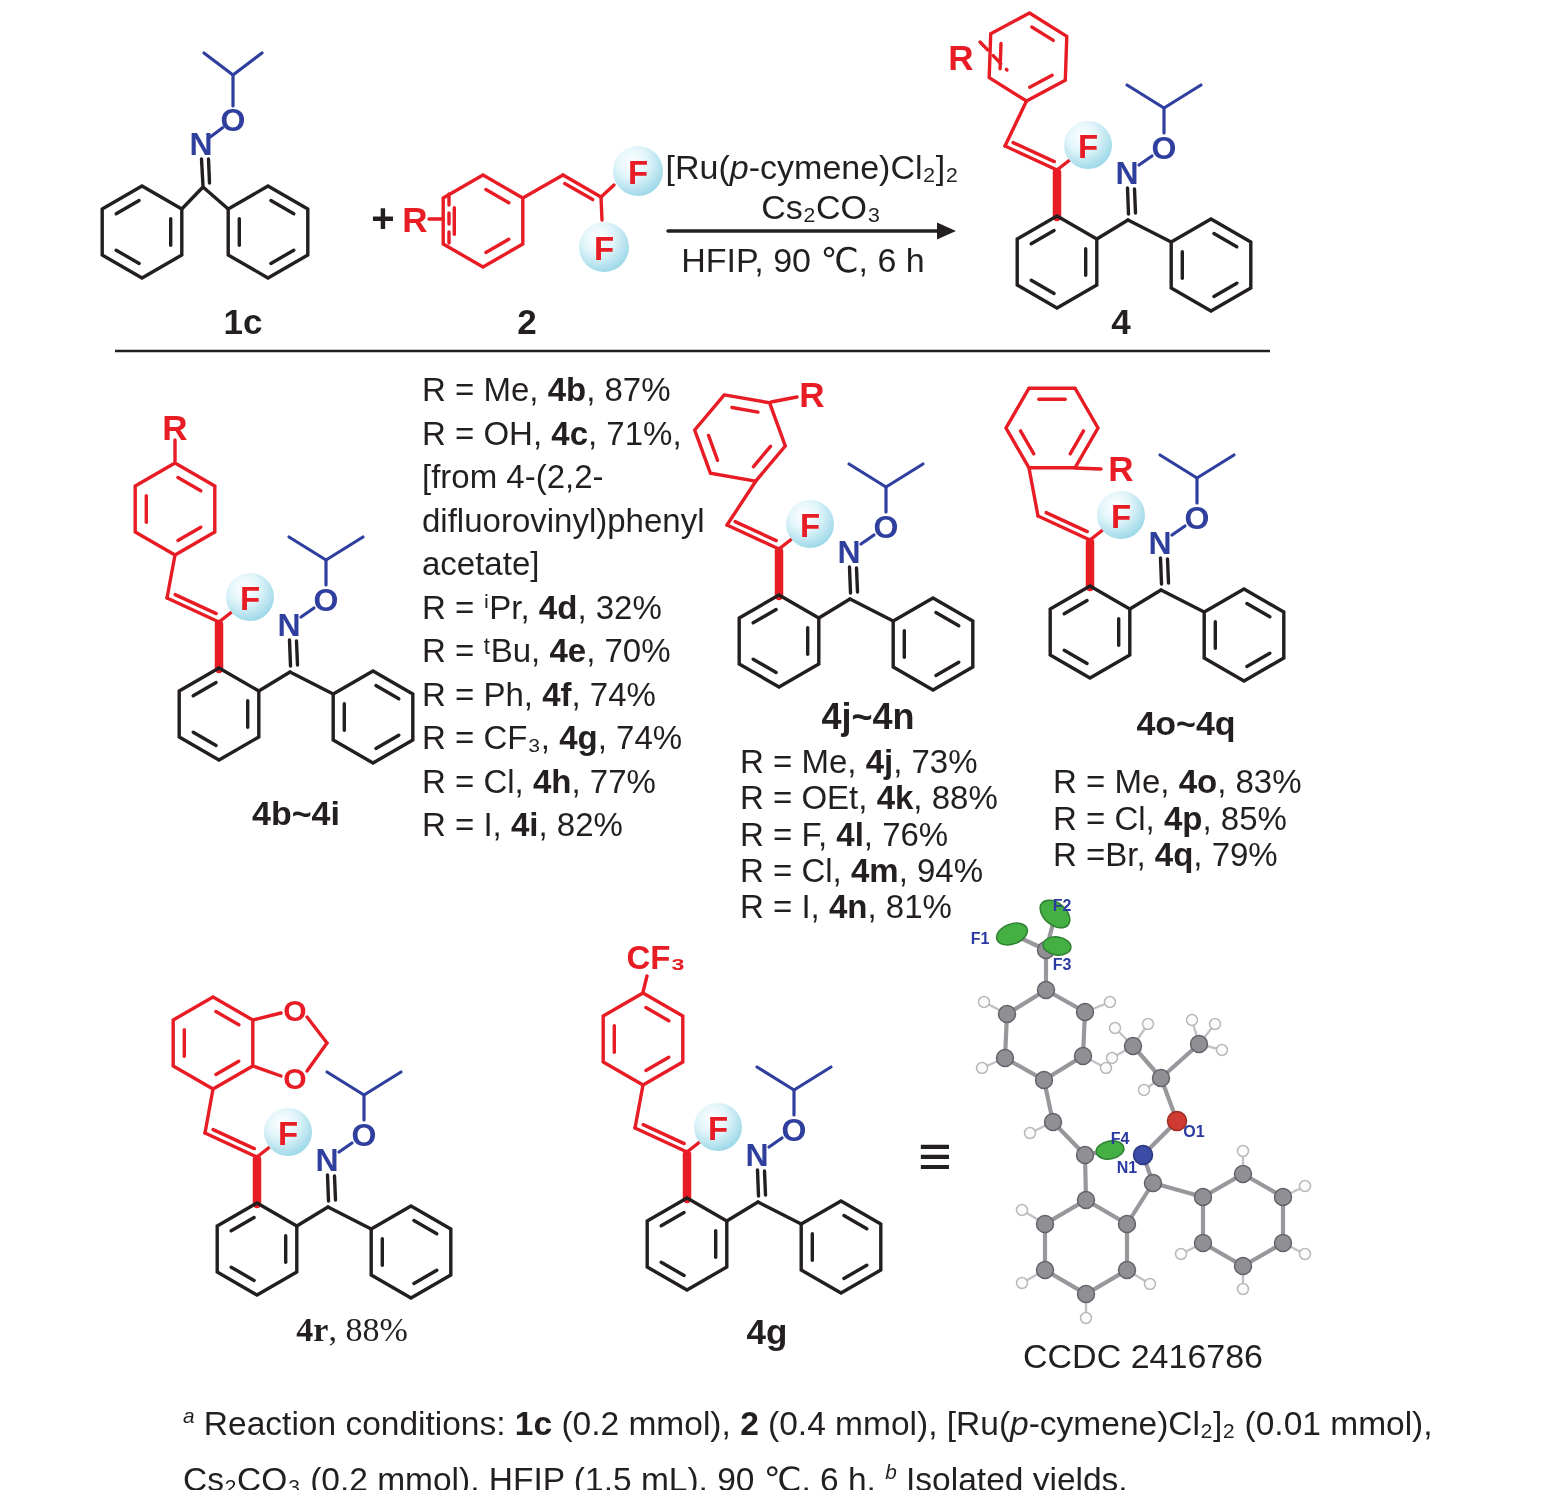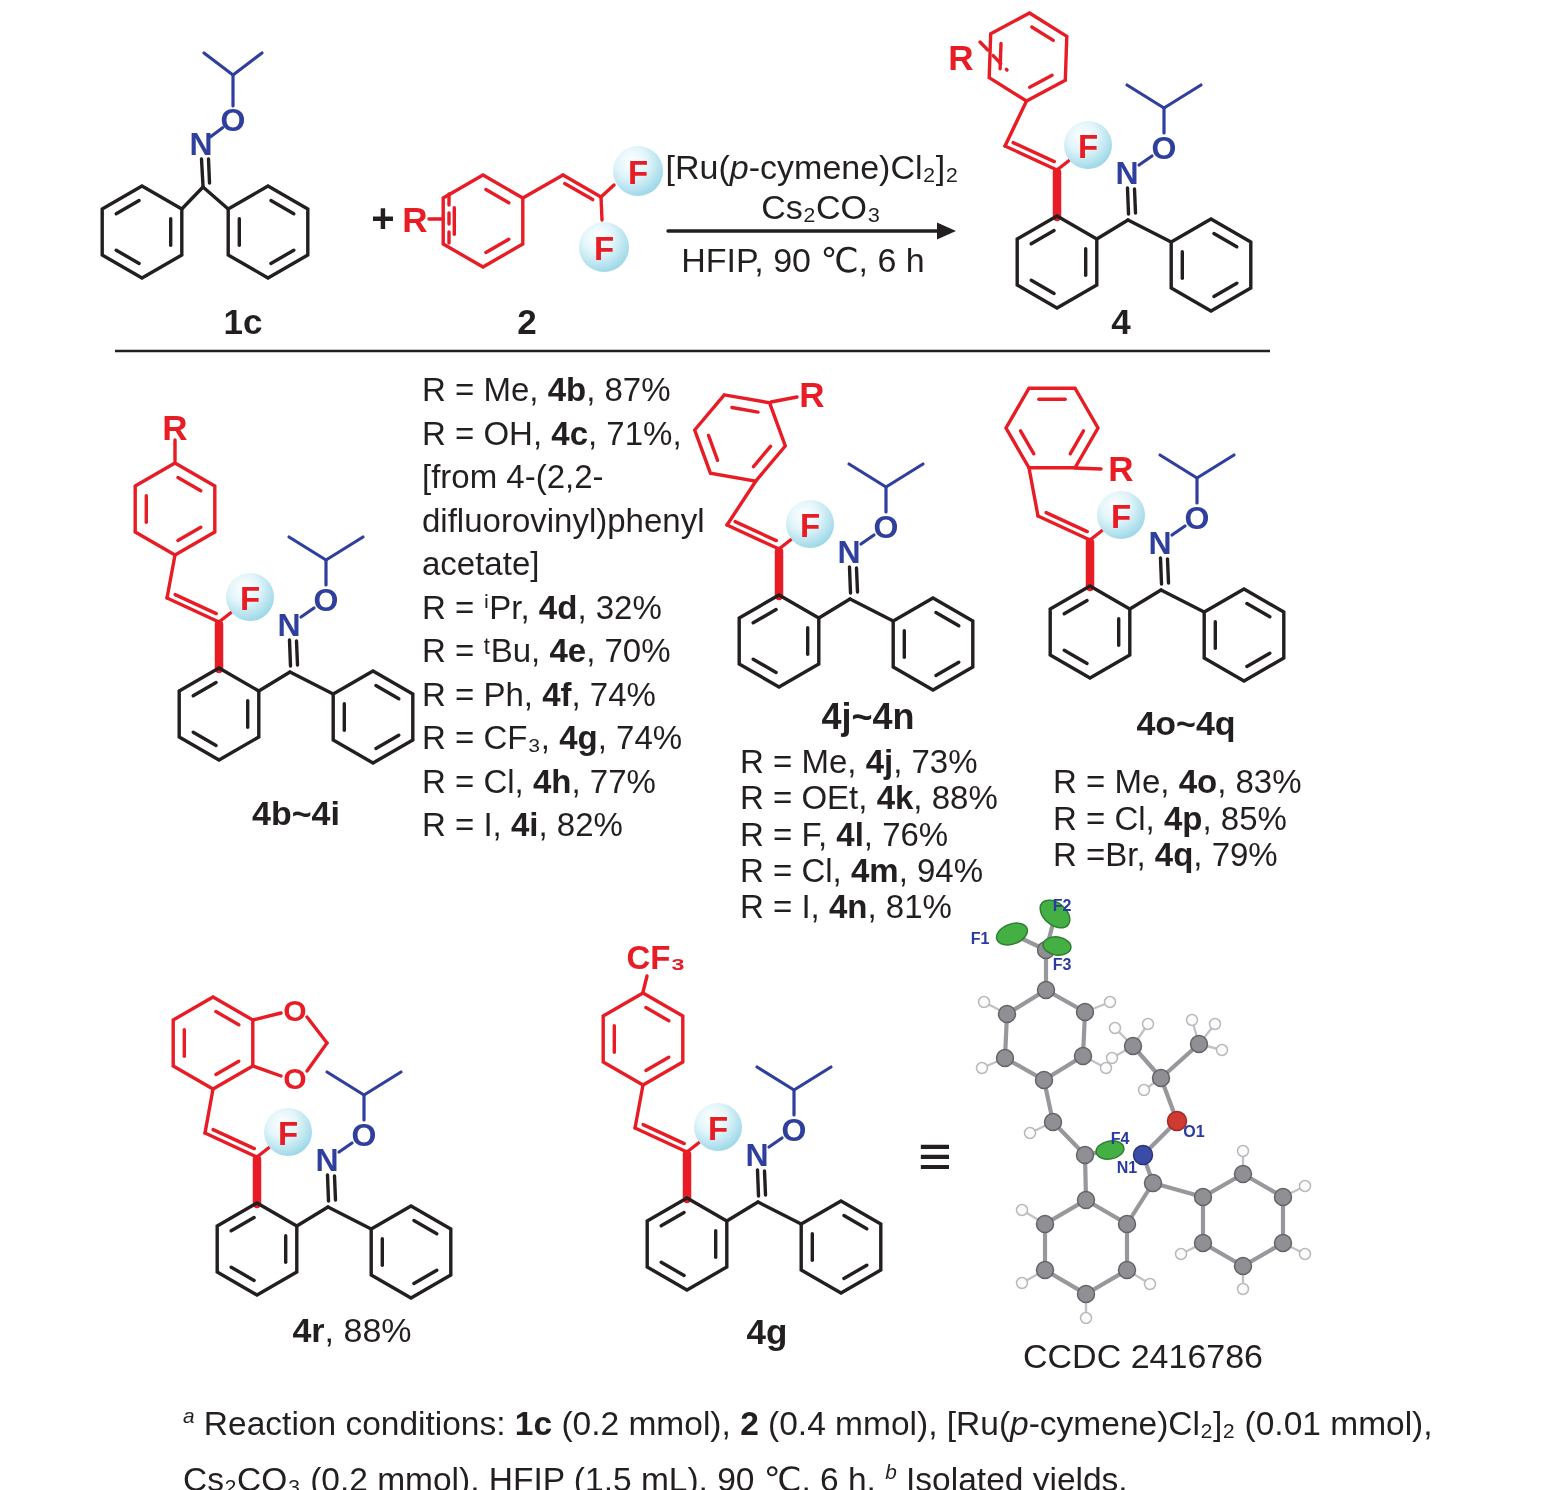--- a/index.html
+++ b/index.html
@@ -374,21 +374,21 @@
   <div class="row"><span>R = Cl, </span><b>4m</b><span>, 94%</span></div>
   <div class="row"><span>R = I, </span><b>4n</b><span>, 81%</span></div>
 </div>
 
 <div class="list g3" style="left:1053px;top:746px;margin-top:18px;">
   <div class="row"><span>R = Me, </span><b>4o</b><span>, 83%</span></div>
   <div class="row"><span>R = Cl, </span><b>4p</b><span>, 85%</span></div>
   <div class="row"><span>R =Br, </span><b>4q</b><span>, 79%</span></div>
 </div>
 
-<div class="abs ctr txt" style="left:352px;top:1330px;"><b>4r</b><span>, 88%</span></div>
+<div class="abs ctr txt" style="left:352px;top:1330px;font-family:Liberation Serif, serif;"><b>4r</b><span>, 88%</span></div>
 <div class="abs ctr lbl" style="left:767px;top:1332px;">4g</div>
 <div class="abs ctr ident" style="left:935px;top:1155px;">≡</div>
 <div class="abs txt" style="left:1023px;top:1337px;">CCDC 2416786</div>
 
 <div class="fn" style="left:183px;top:1392px;">
   <div><sup>a</sup><span> Reaction conditions: </span><b>1c</b><span> (0.2 mmol), </span><b>2</b><span> (0.4 mmol), [Ru(</span><i>p</i><span>-cymene)Cl₂]₂ (0.01 mmol),</span></div>
   <div><span>Cs₂CO₃ (0.2 mmol), HFIP (1.5 mL), 90 ℃, 6 h. </span><sup>b</sup><span> Isolated yields.</span></div>
 </div>
 
 </div>

